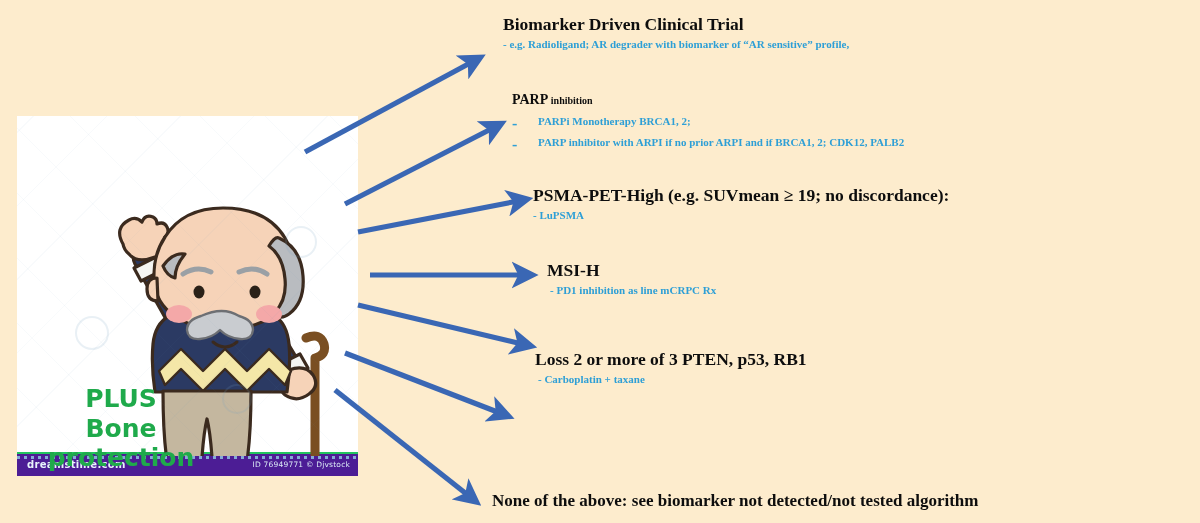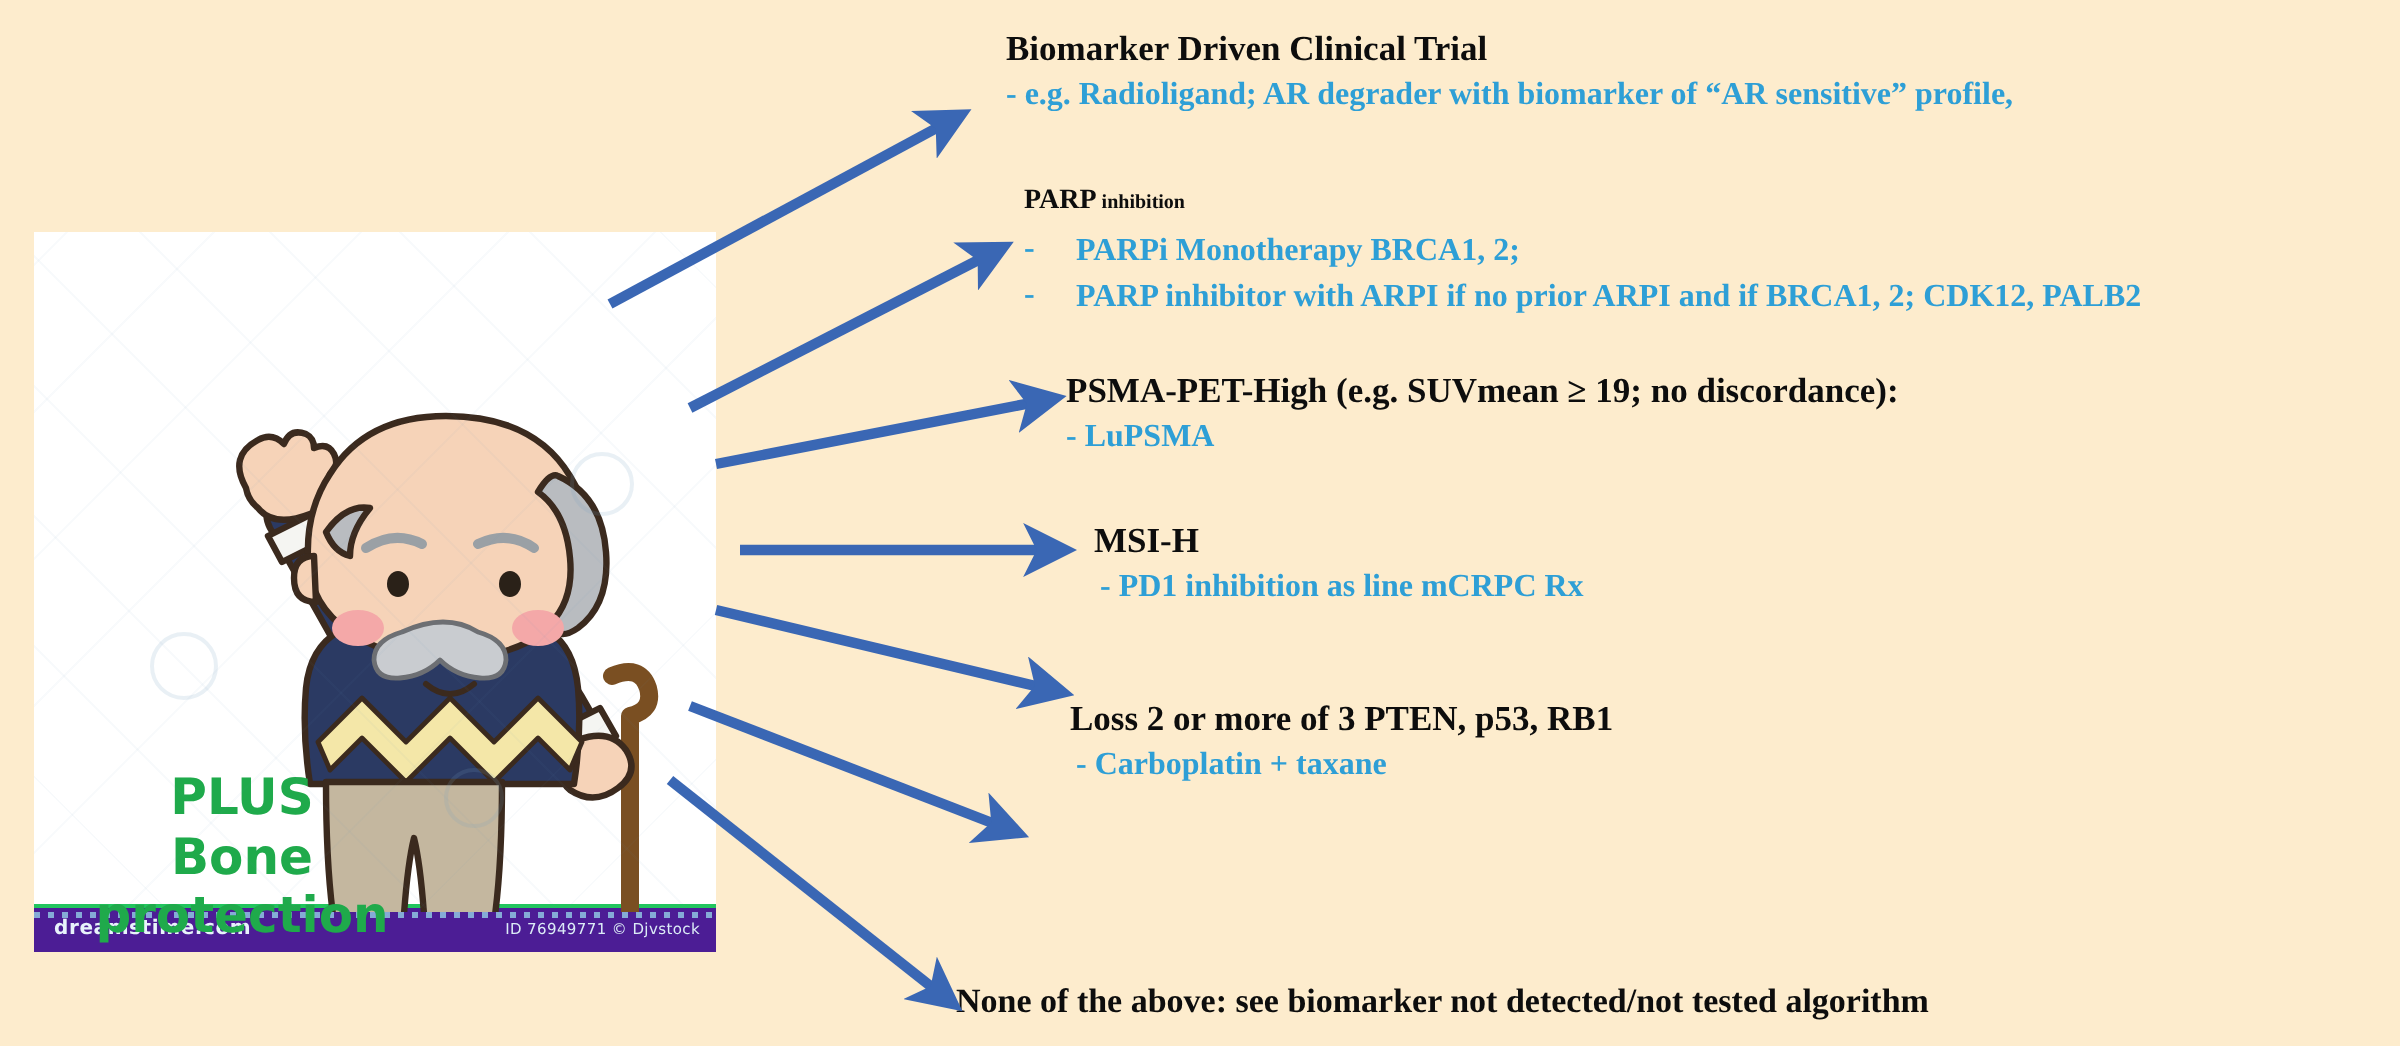--- a/index.html
+++ b/index.html
@@ -78,21 +78,21 @@
     color:#0d0d0d;
     font-size:17.5px;
     line-height:1.2;
     white-space:nowrap;
   }
   .hdr .small{font-size:10px;font-weight:700;}
   .sub{
     font-family:"Liberation Serif", serif;
     font-weight:700;
     color:#2e9fd6;
-    font-size:16px;
+    font-size:11px;
     line-height:1.25;
     white-space:nowrap;
   }
   .sub-row{display:flex;gap:0;}
   .dash-col{
     width:26px;flex:none;color:#2e9fd6;font-weight:700;font-size:16px;
   }
   .mt2{margin-top:3px;}
   .mt4{margin-top:6px;}
   .footer-line{
@@ -218,15 +218,15 @@
     <div class="hdr">MSI-H</div>
     <div class="sub mt2" style="margin-left:3px;text-align:center;">- PD1 inhibition as  line mCRPC Rx</div>
   </div>
 
   <div class="block" style="left:535px;top:333px;margin-top:16px;">
     <div class="hdr">Loss 2 or more of 3 PTEN, p53, RB1</div>
     <div class="sub mt2" style="margin-left:3px;">- Carboplatin + taxane</div>
   </div>
 
 
-  <div class="footer-line" style="left:478px;top:491px;">None of the above: see biomarker not detected/not tested algorithm</div>
+  <div class="footer-line" style="left:492px;top:491px;">None of the above: see biomarker not detected/not tested algorithm</div>
 
 </div>
 
 </body></html>

